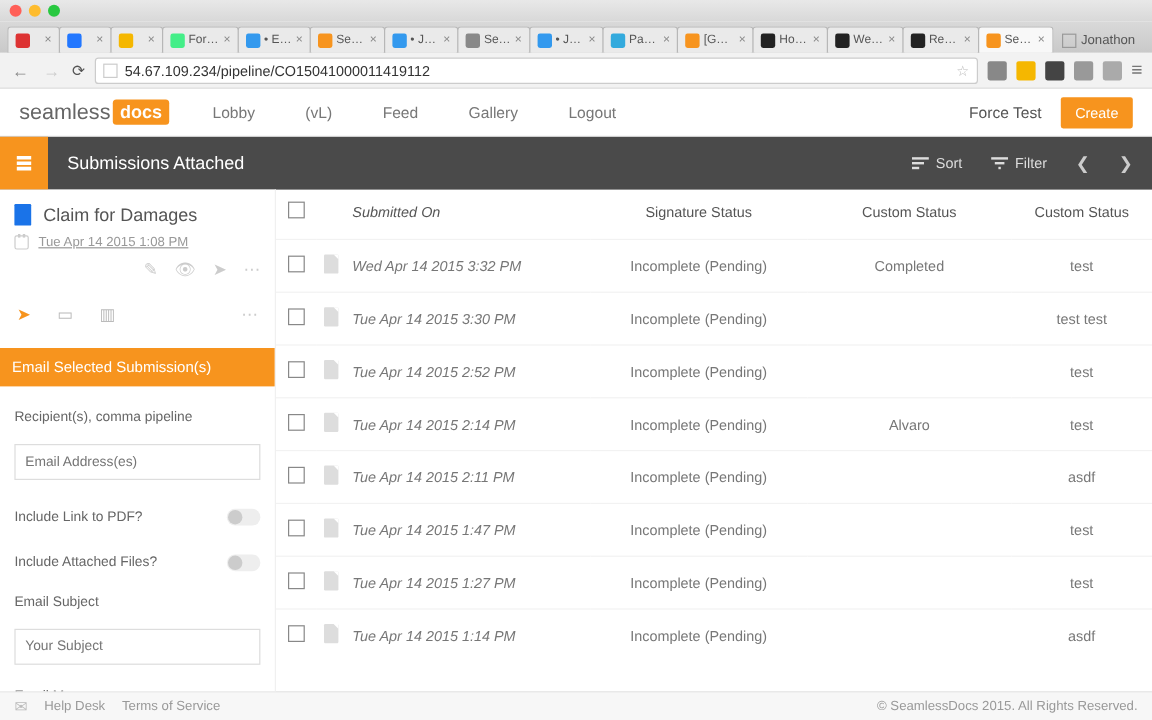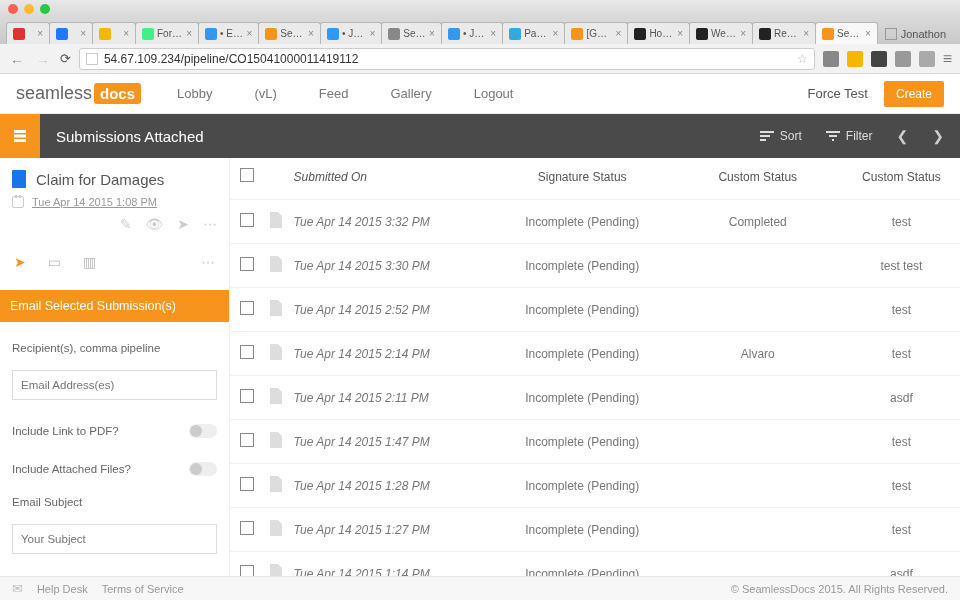--- a/index.html
+++ b/index.html
@@ -303,21 +303,21 @@
           <th class="col-submitted">Submitted On</th>
           <th class="col-sig">Signature Status</th>
           <th class="col-custom1">Custom Status</th>
           <th class="col-custom2">Custom Status</th>
         </tr>
       </thead>
       <tbody id="tbody">
           <tr>
             <td class="chkcell"><span class="chkbox"></span></td>
             <td><span class="fileico"></span></td>
-            <td class="col-submitted">Tue Apr 14 2015 3:32 PM</td>
+            <td class="col-submitted">Wed Apr 14 2015 3:32 PM</td>
             <td class="col-sig">Incomplete (Pending)</td>
             <td class="col-custom1">Completed</td>
             <td class="col-custom2">test</td>
           </tr>
           <tr>
             <td class="chkcell"><span class="chkbox"></span></td>
             <td><span class="fileico"></span></td>
             <td class="col-submitted">Tue Apr 14 2015 3:30 PM</td>
             <td class="col-sig">Incomplete (Pending)</td>
             <td class="col-custom1"></td>
@@ -344,28 +344,20 @@
             <td><span class="fileico"></span></td>
             <td class="col-submitted">Tue Apr 14 2015 2:11 PM</td>
             <td class="col-sig">Incomplete (Pending)</td>
             <td class="col-custom1"></td>
             <td class="col-custom2">asdf</td>
           </tr>
           <tr>
             <td class="chkcell"><span class="chkbox"></span></td>
             <td><span class="fileico"></span></td>
             <td class="col-submitted">Tue Apr 14 2015 1:47 PM</td>
-            <td class="col-sig">Incomplete (Pending)</td>
-            <td class="col-custom1"></td>
-            <td class="col-custom2">test</td>
-          </tr>
-          <tr>
-            <td class="chkcell"><span class="chkbox"></span></td>
-            <td><span class="fileico"></span></td>
-            <td class="col-submitted">Tue Apr 14 2015 1:28 PM</td>
             <td class="col-sig">Incomplete (Pending)</td>
             <td class="col-custom1"></td>
             <td class="col-custom2">test</td>
           </tr>
           <tr>
             <td class="chkcell"><span class="chkbox"></span></td>
             <td><span class="fileico"></span></td>
             <td class="col-submitted">Tue Apr 14 2015 1:27 PM</td>
             <td class="col-sig">Incomplete (Pending)</td>
             <td class="col-custom1"></td>

